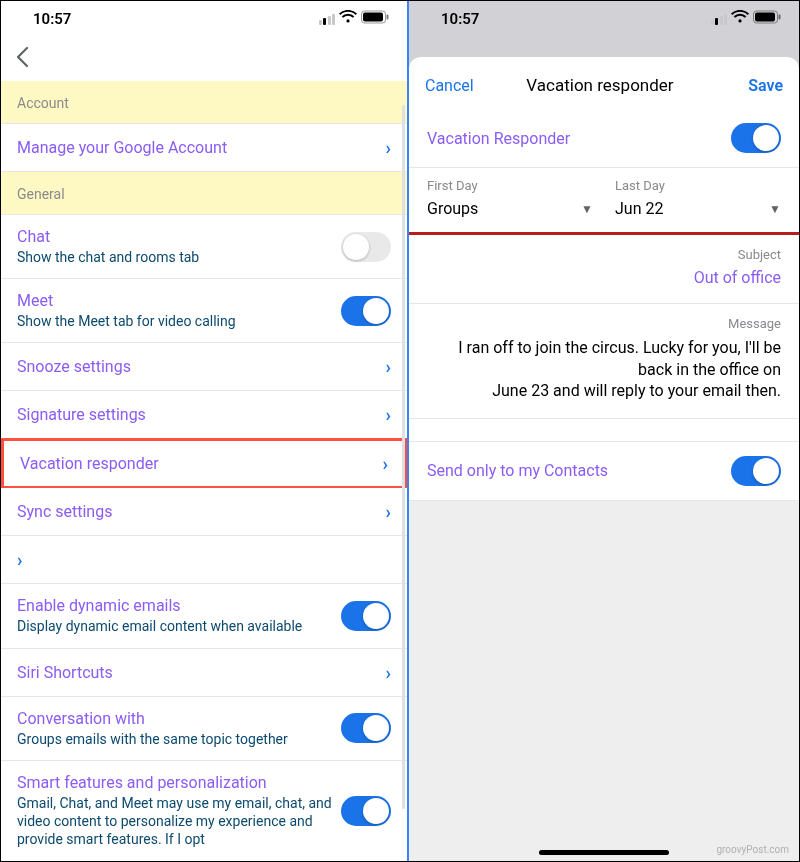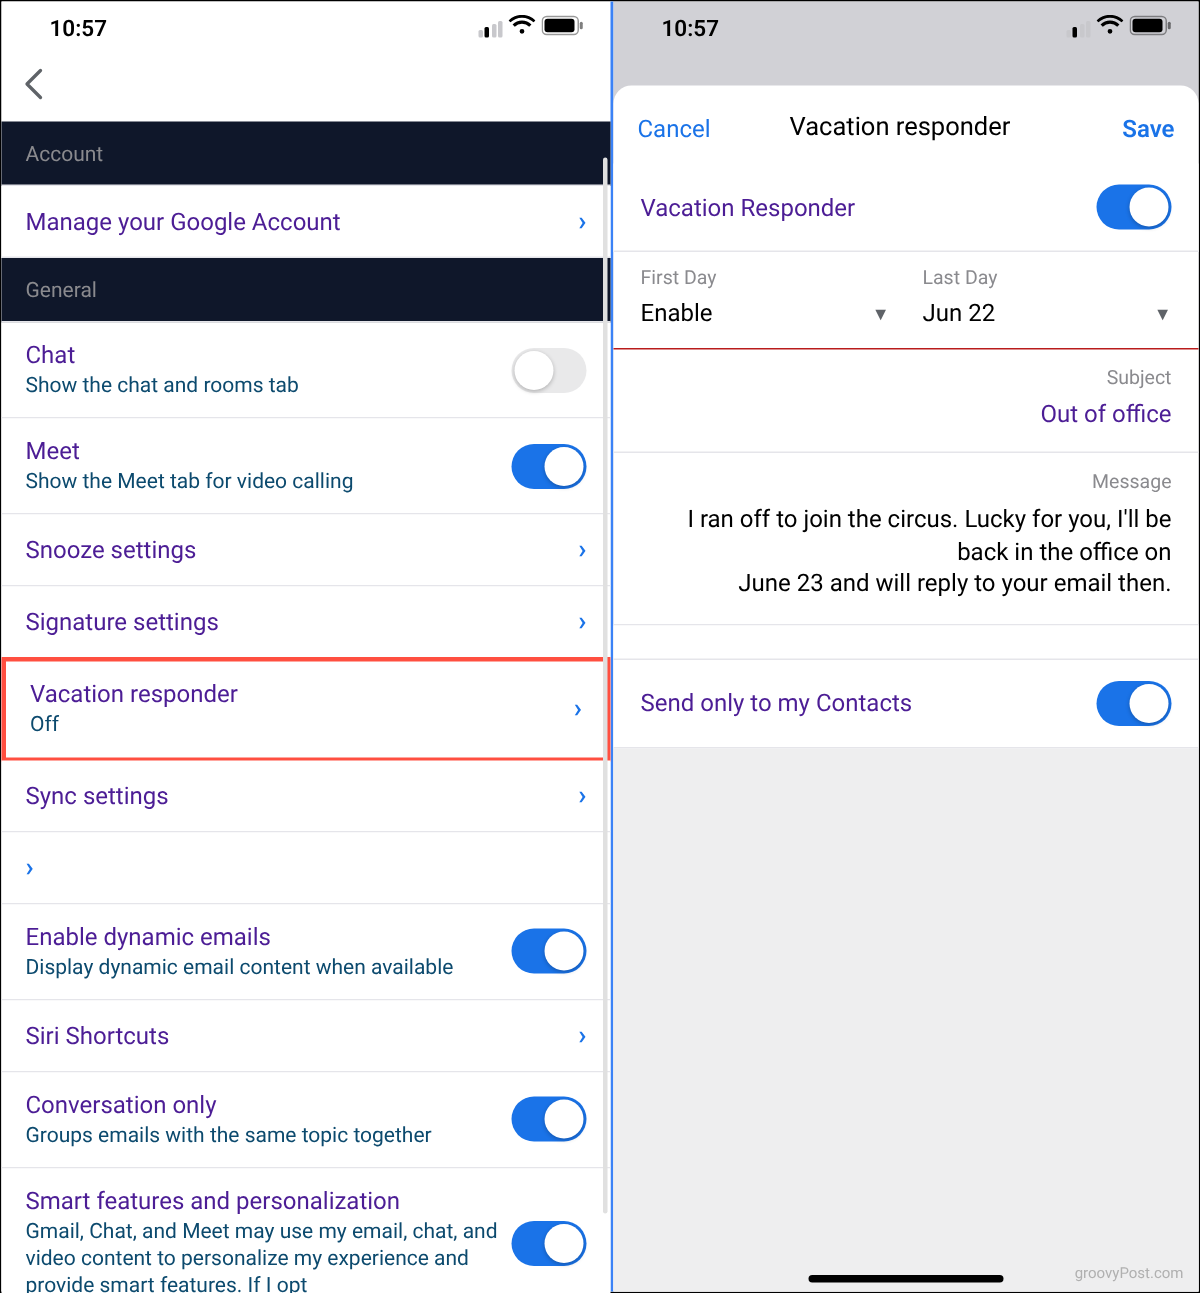--- a/index.html
+++ b/index.html
@@ -40,38 +40,38 @@
   .sbar { width: 3px; background: #c8c8cc; display: inline-block; border-radius:1px; }
   .sbar.on { background: #000; }
   .wifi-icon, .battery-icon { display: inline-block; }
 
   
   .nav-back { height: 44px; display:flex; align-items:center; padding: 0 14px; }
   .chev-back { font-size: 26px; color:#5f6368; font-weight: 300; }
 
   
   .section-header {
-    background: #0f172a;
+    background: #fef9c3;
     color: #8a8a8e;
     font-size: 14px;
     padding: 14px 16px 12px;
     border-bottom: 1px solid #e5e5ea;
   }
   
   .row {
     display: flex;
     align-items: center;
     justify-content: space-between;
     padding: 12px 16px;
     background:#fff;
     border-bottom: 1px solid #e5e5ea;
     min-height: 48px;
   }
   .row-text { display:flex; flex-direction:column; gap:2px; flex:1; padding-right:8px;}
-  .row-title { font-size: 16px; color:#4c1d95; }
+  .row-title { font-size: 16px; color:#8b5cf6; }
   .row-sub   { font-size: 14px; color:#0c4a6e; line-height:1.3; }
   .chev { color:#1a73e8; font-size:18px; font-weight:600; }
   .chev-dd { color:#5f6368; font-size:12px; margin-left:10px;}
 
   
   .toggle { width: 50px; height: 30px; border-radius: 15px; position:relative; flex-shrink:0; }
   .toggle.on  { background:#1a73e8; }
   .toggle.off { background:#e9e9ea; }
   .toggle::after{
     content:""; position:absolute; width:26px; height:26px; border-radius:50%;
@@ -101,21 +101,21 @@
   .sheet-title{ font-size:17px; font-weight:400; color:#000; }
   .link-btn { color:#1a73e8; font-size:16px; }
   .link-btn.bold { font-weight:600;margin-left:22px; }
 
   .form-row{
     display:flex; align-items:center; justify-content:space-between;
     padding: 14px 18px;
     border-bottom:1px solid #e5e5ea;
     background:#fff;
   }
-  .two-col{ display:flex; gap:0; border-bottom:1px solid #b91c1c; }
+  .two-col{ display:flex; gap:0; border-bottom:3px solid #b91c1c; }
   .col{ flex:1; padding:10px 18px 14px; }
   .col + .col { padding-left: 4px; }
   .field-label{ font-size:13px; color:#8a8a8e; margin-bottom:6px; display:block; }
   .field-value{ font-size:16px; color:#000; display:flex; justify-content:space-between; align-items:center; }
   .block{ padding:12px 18px 16px; border-bottom:1px solid #e5e5ea;text-align:right; }
   .msg-text{ font-size:16px; color:#000; line-height:1.35; }
   .spacer{ height:22px; background:#fff; }
   .filler{ flex:1; background:#eeeeef; }
 
   .scroll-track{
@@ -204,21 +204,20 @@
     <div class="row">
       <div class="row-text">
           <span class="row-title">Signature settings</span>
         </div>
       <span class="chev">›</span>
     </div>
 
     <div class="row highlight-box">
       <div class="row-text">
         <span class="row-title">Vacation responder</span>
-        <span class="row-sub">Off</span>
       </div>
       <span class="chev">›</span>
     </div>
 
     <div class="row">
       <div class="row-text">
           <span class="row-title">Sync settings</span>
         </div>
       <span class="chev">›</span>
     </div>
@@ -237,21 +236,21 @@
 
     <div class="row">
       <div class="row-text">
           <span class="row-title">Siri Shortcuts</span>
         </div>
       <span class="chev">›</span>
     </div>
 
     <div class="row">
       <div class="row-text">
-        <span class="row-title">Conversation only</span>
+        <span class="row-title">Conversation with</span>
         <span class="row-sub">Groups emails with the same topic together</span>
       </div>
       <div class="toggle on"></div>
     </div>
 
     <div class="row" style="border-bottom:none">
       <div class="row-text">
         <span class="row-title">Smart features and personalization</span>
         <span class="row-sub">Gmail, Chat, and Meet may use my email, chat, and video content to personalize my experience and provide smart features. If I opt</span>
       </div>
@@ -295,21 +294,21 @@
 
       <div class="form-row">
         <span class="row-title">Vacation Responder</span>
         <div class="toggle on"></div>
       </div>
 
       <div class="two-col">
         <div class="col">
           <span class="field-label">First Day</span>
           <span class="field-value">
-            <span>Enable</span>
+            <span>Groups</span>
             <span class="chev-dd">▼</span>
           </span>
         </div>
         <div class="col">
           <span class="field-label">Last Day</span>
           <span class="field-value">
             <span>Jun 22</span>
             <span class="chev-dd">▼</span>
           </span>
         </div>

